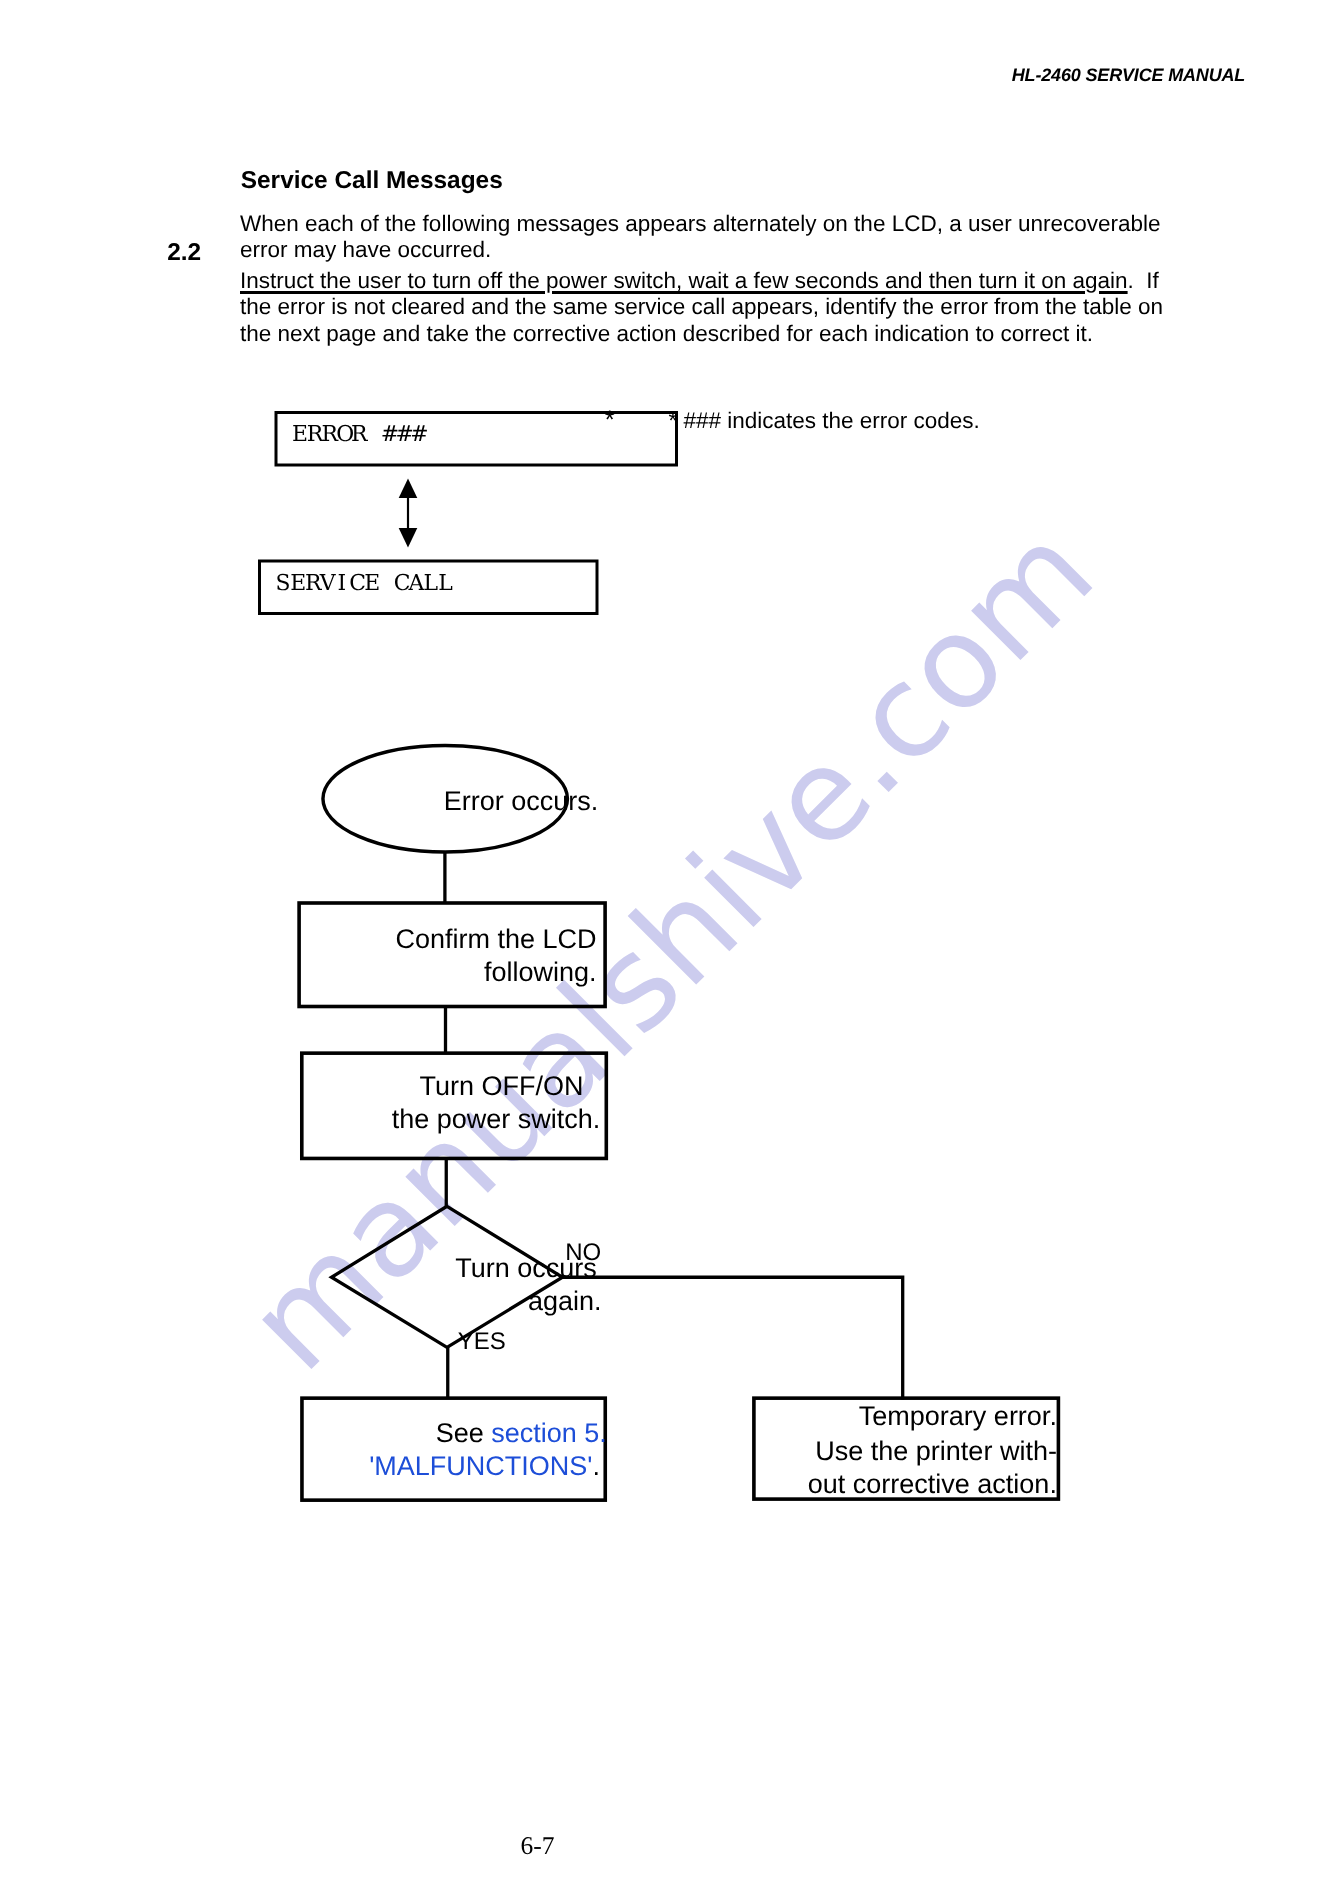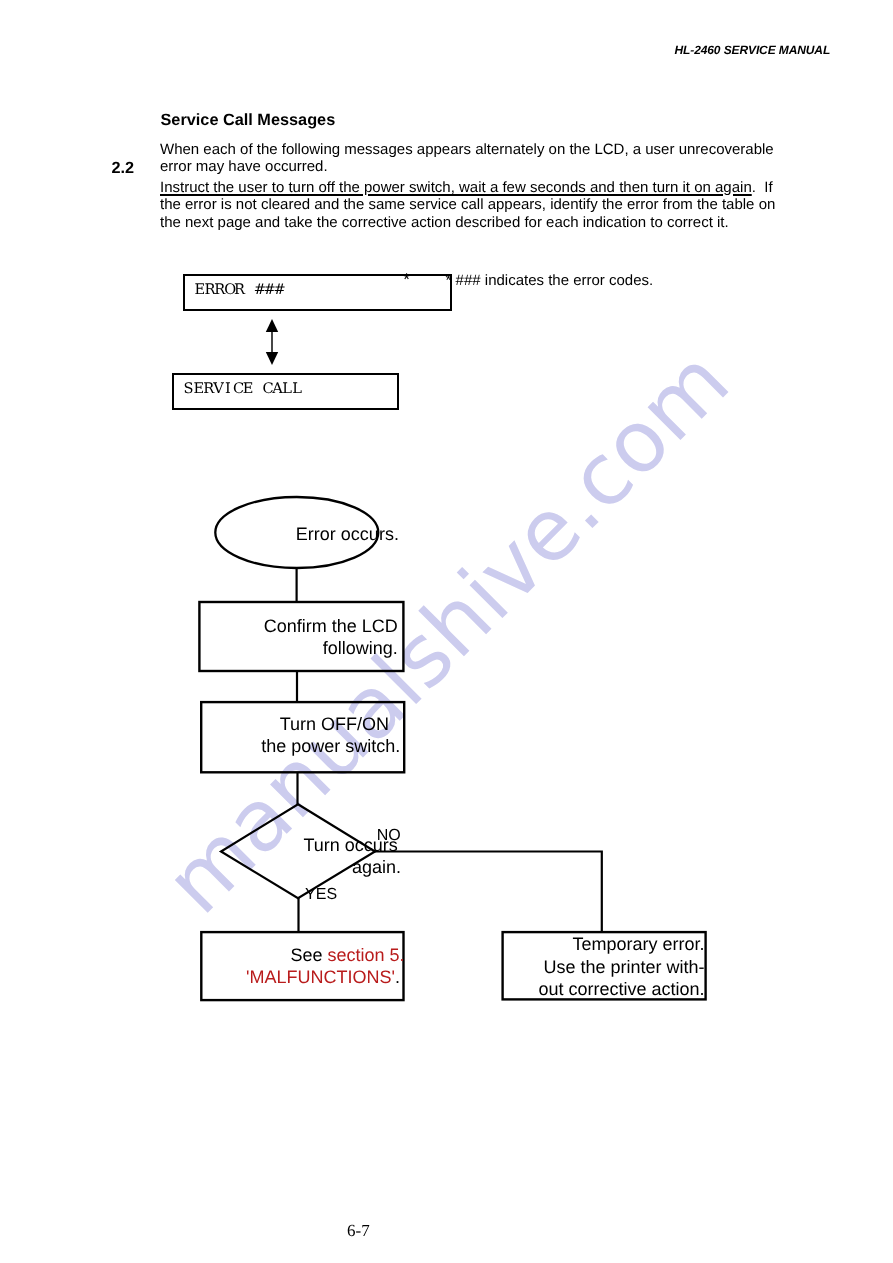--- a/index.html
+++ b/index.html
@@ -32,21 +32,21 @@
   .lcdtext{position:absolute;left:9.6px;top:3.2px;font:14.6px/22px "DejaVu Serif",serif;}
   .lcdtext span{display:inline-block;width:9.87px;text-align:center;}
   #star-mark{left:403.2px;top:270.5px;font:17px/1 "Liberation Sans",sans-serif;}
   #star-note{left:445.6px;top:272.5px;font:15px/1 "Liberation Sans",sans-serif;white-space:nowrap;}
 
   
   #flow{left:0;top:0;}
   .fc{font:18px/22.2px "Liberation Sans",sans-serif;white-space:nowrap;}
   .ctr{text-align:right;}
   .small{font-size:16px;line-height:16px;}
-  .accent{color:#b91c1c;}
+  .accent{color:#1d4ed8;}
   #footer-page{left:347px;width:200px;top:1222px;text-align:left;font:17px/17px "Liberation Serif",serif;}
   #watermark{left:152px;top:868px;font:normal 85px/1 "DejaVu Sans",sans-serif;
              color:#ccccee;white-space:nowrap;transform-origin:0 0;
              transform:rotate(-45deg);z-index:0;}
 </style>
 </head>
 <body>
 
 <div class="page">
   <div class="abs" id="watermark">manualshive.com</div>

